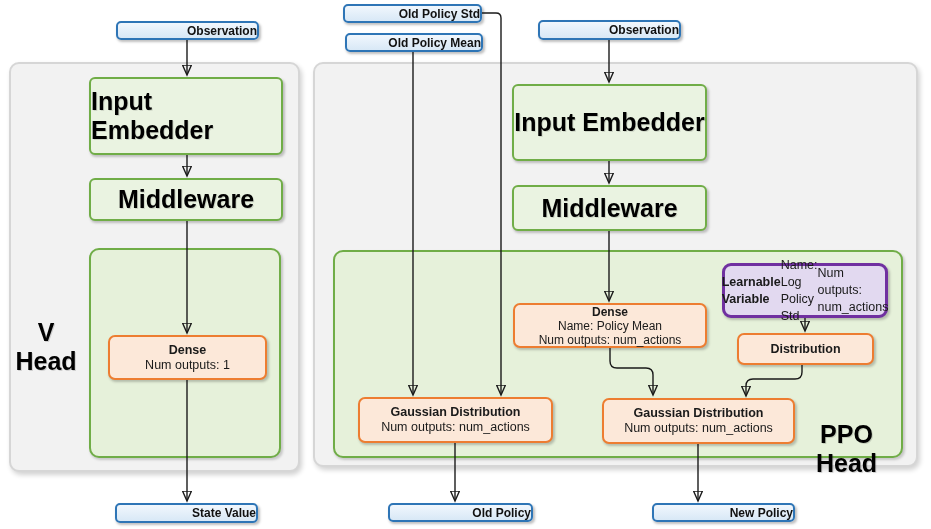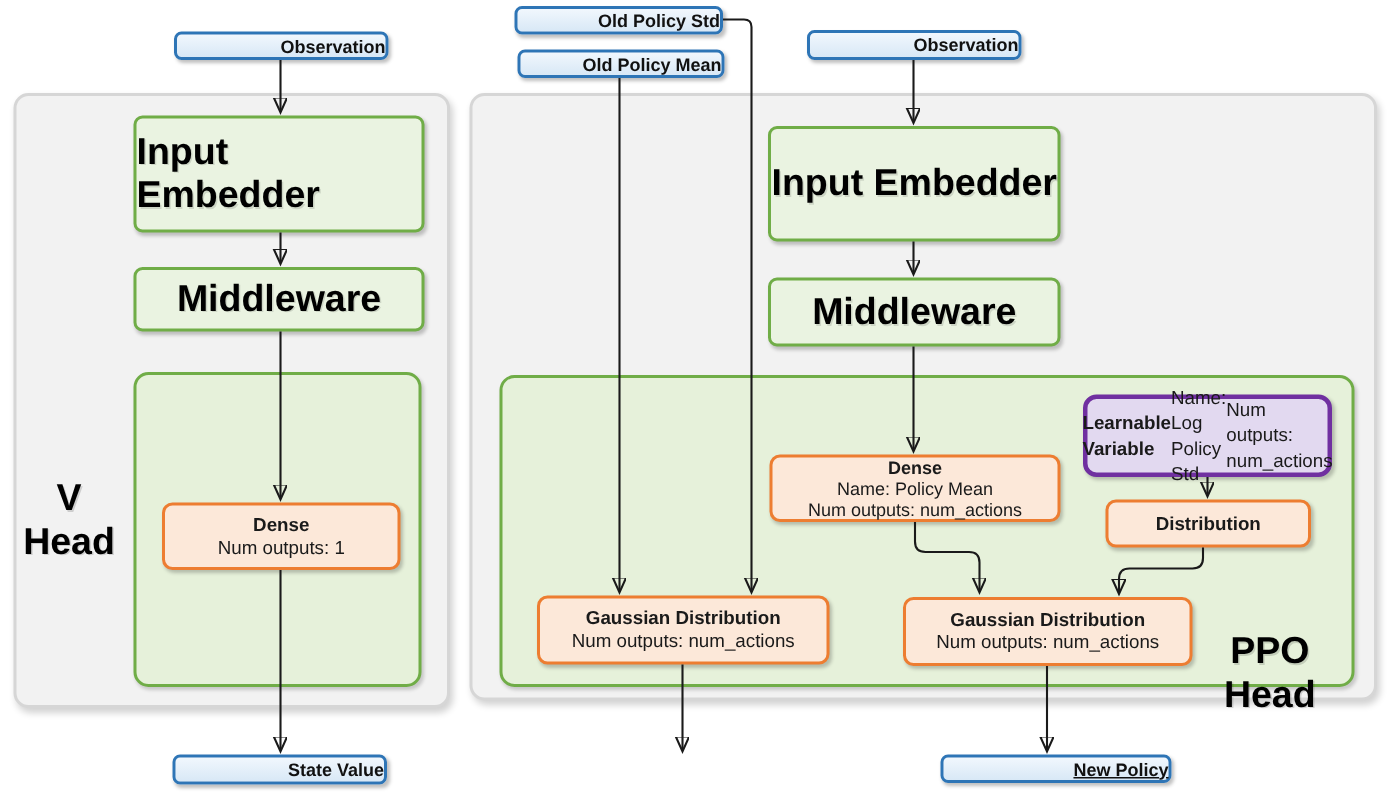--- a/index.html
+++ b/index.html
@@ -123,21 +123,24 @@
 
   <div class="abs node-orange" style="left:358px;top:397px;width:195px;height:46px;z-index:5;">
     <div class="t-title">Gaussian Distribution</div>
     <div class="t-line">Num outputs: num_actions</div>
   </div>
   <div class="abs node-orange" style="left:602px;top:398px;width:193px;height:46px;z-index:5;">
     <div class="t-title">Gaussian Distribution</div>
     <div class="t-line">Num outputs: num_actions</div>
   </div>
 
-  <div class="abs node-blue" style="left:627px;top:503px;width:154px;height:19px;text-decoration:underline;">
+  <div class="abs node-blue" style="left:388px;top:503px;width:145px;height:19px;">
+    <span>Old Policy</span>
+  </div>
+  <div class="abs node-blue" style="left:652px;top:503px;width:143px;height:19px;">
     <span>New Policy</span>
   </div>
 
   <svg id="wires" xmlns="http://www.w3.org/2000/svg">
     <defs>
       <marker id="ah" markerUnits="userSpaceOnUse" markerWidth="12" markerHeight="10" refX="9" refY="4.5" orient="auto">
         <path d="M0,0 L10,4.5 L0,9 Z" fill="#1a1a1a" stroke="none"></path>
       </marker>
     </defs>
     <path d="M187,40 L187,74" marker-end="url(#ah)"></path>

